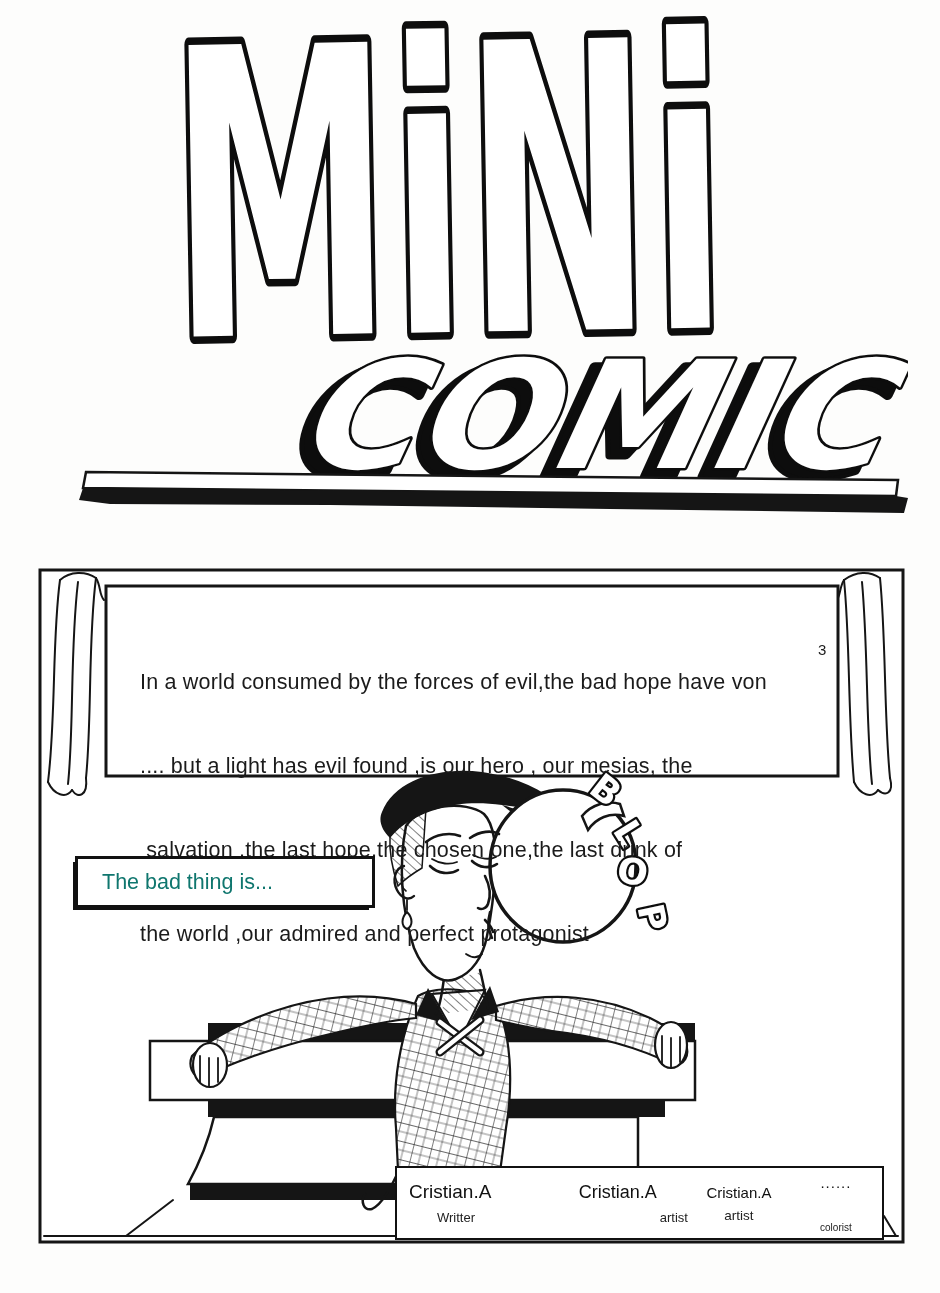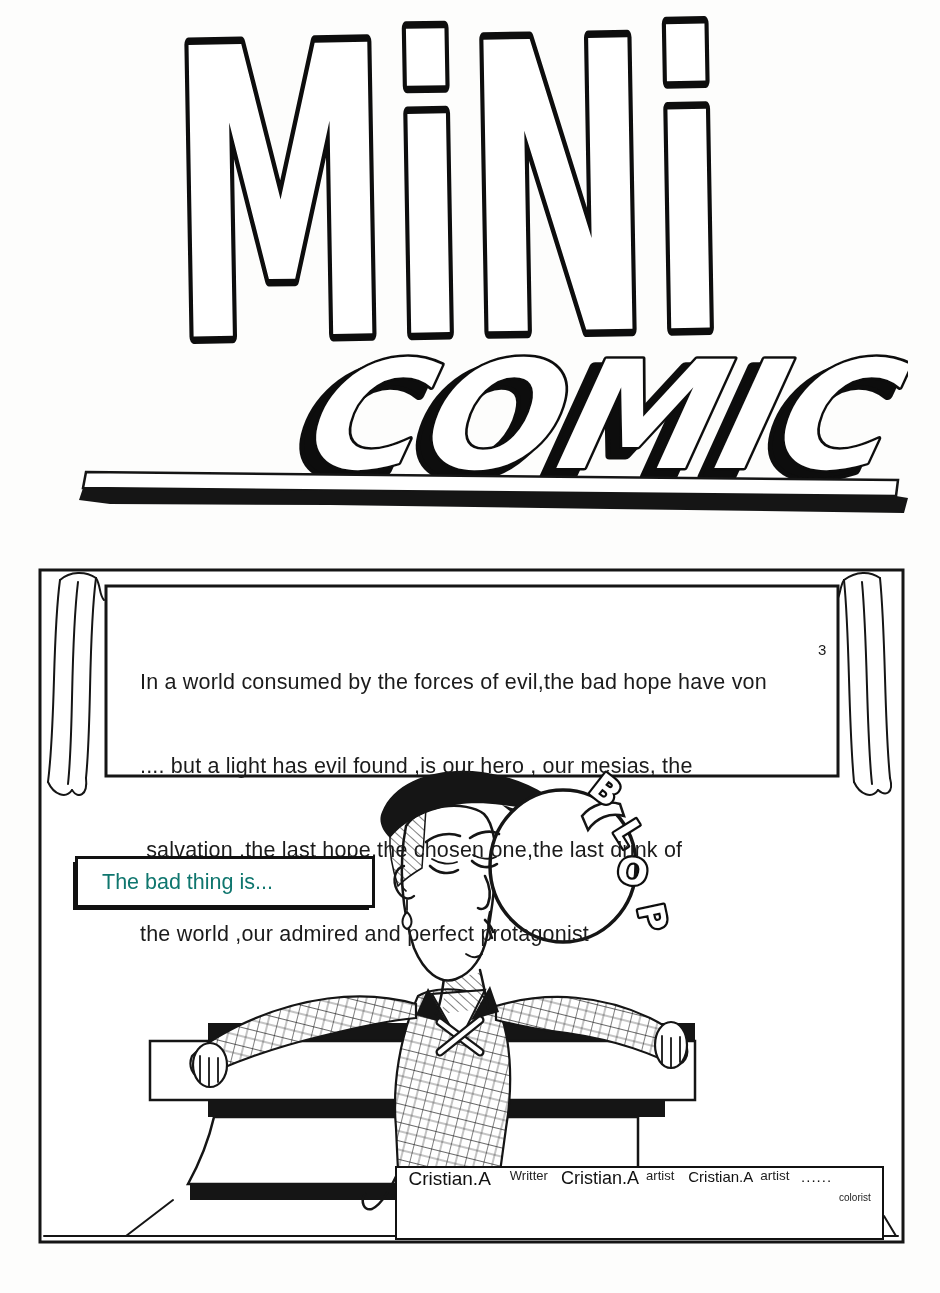--- a/index.html
+++ b/index.html
@@ -44,25 +44,25 @@
     font-size:21.5px;color:#0f766e;margin-top:46px;
   }
 
   
   .credits{
     left:395px;top:1166px;width:485px;height:70px;
     background:#ffffff;border:2px solid #111;
     display:grid;grid-template-columns:31% 29% 21% 19%;
     z-index:5;
   }
-  .credit-col{display:flex;flex-direction:row;justify-content:center;gap:7px;}
+  .credit-col{display:flex;flex-direction:column;justify-content:center;gap:7px;}
   .credit-col .name{color:#111;}
   .credit-col .role{color:#222;}
   .c1 .name{font-size:19px;padding-left:12px;}
-  .c1 .role{font-size:13px;padding-left:12px;}
+  .c1 .role{font-size:13px;padding-left:40px;}
   .c2 .name{font-size:18px;text-align:center;}
   .c2 .role{font-size:13px;text-align:right;}
   .c3 .name{font-size:15px;text-align:center;}
   .c3 .role{font-size:13.5px;text-align:center;}
   .c4 .name{font-size:15px;text-align:center;letter-spacing:1px;}
   .c4 .role{font-size:10px;text-align:center;margin-top:24px;}
 
   
   #panel-svg{left:38px;top:568px;}
   .ink{stroke:#151515;fill:none;stroke-linecap:round;stroke-linejoin:round;}

